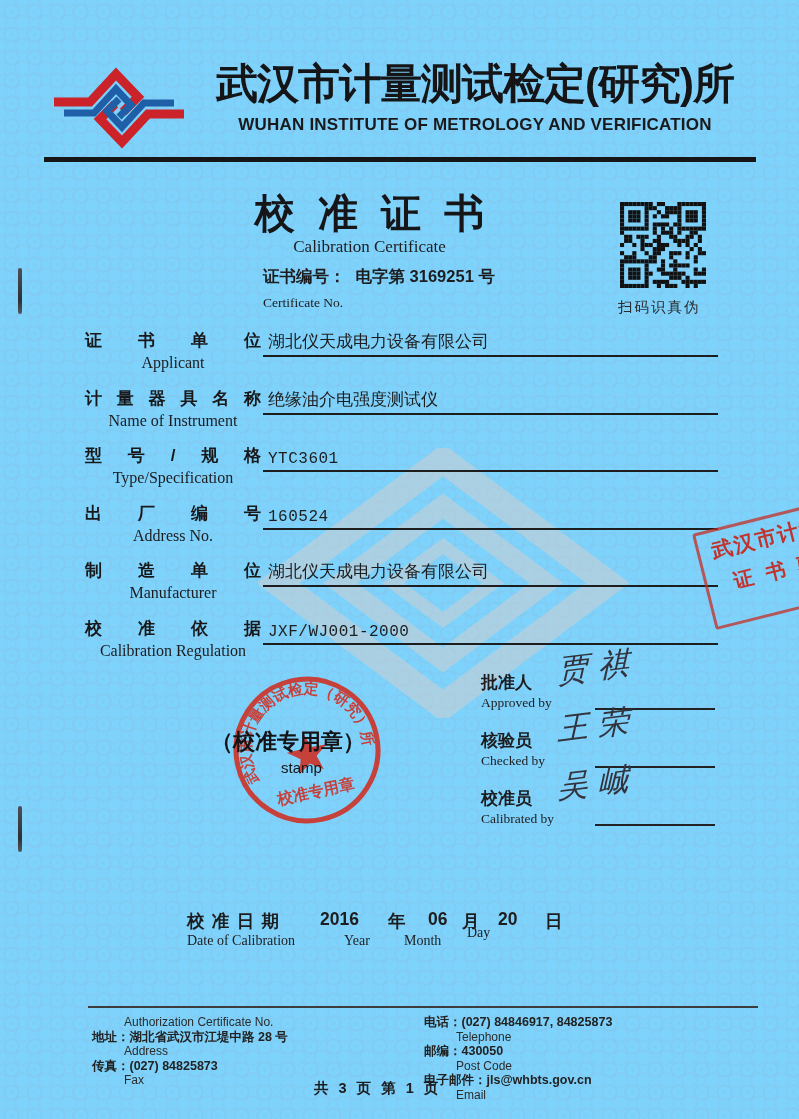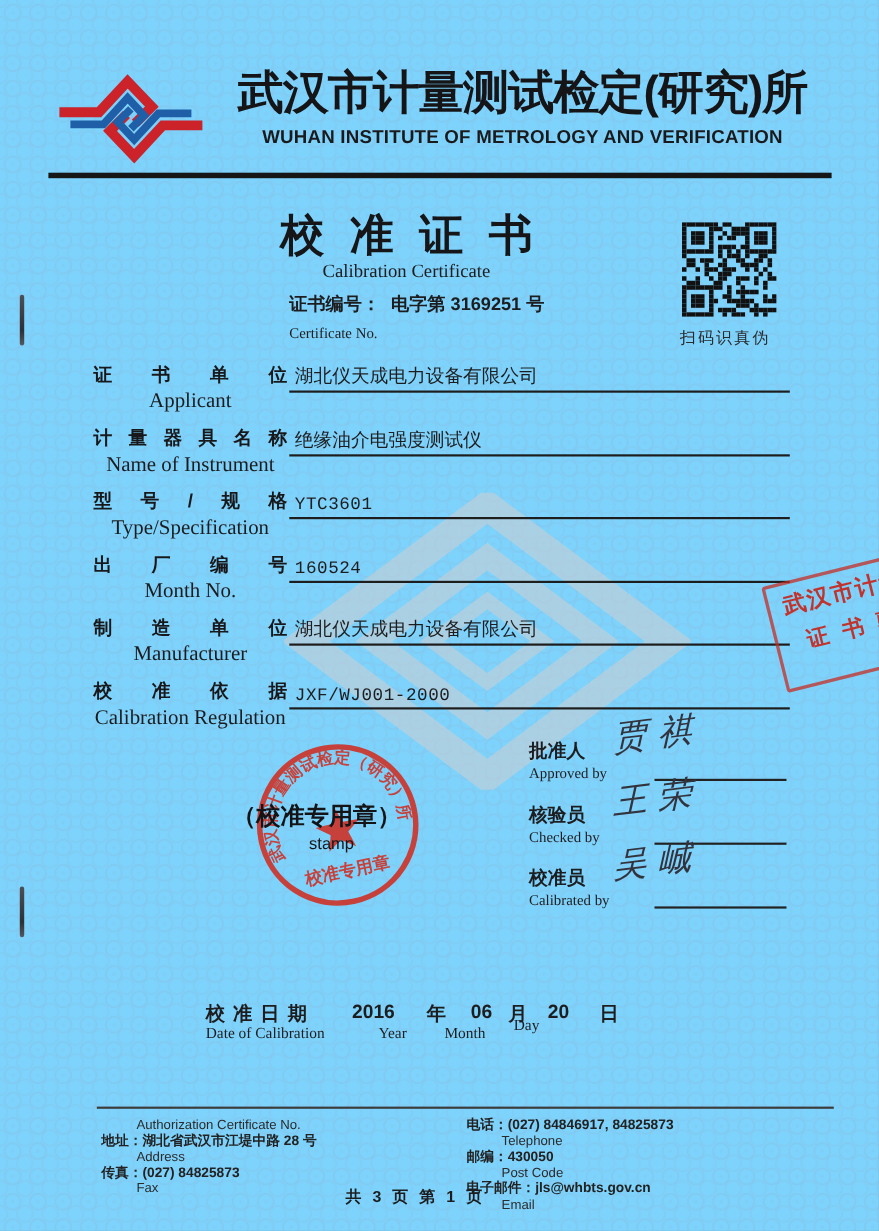--- a/index.html
+++ b/index.html
@@ -42,21 +42,21 @@
 
   
   .qr-box{position:absolute;left:618px;top:202px;width:110px;text-align:left;z-index:1;}
   .qr-box svg{display:block;margin-left:2px;}
   .qr-caption{margin-top:10px;font-size:14.5px;letter-spacing:2px;color:#2a2a2c;}
 
   
   .fields{position:absolute;left:85px;top:322px;width:633px;z-index:1;}
   .field-row{position:relative;height:57.6px;}
   .f-zh{position:absolute;left:0;top:7px;width:176px;font-size:17px;font-weight:bold;text-align:justify;text-align-last:justify;color:#18181a;}
-  .f-en{position:absolute;left:-6px;top:32px;width:188px;text-align:center;font-family:"Liberation Serif",serif;font-size:19px;color:#1c1c1e;}
+  .f-en{position:absolute;left:-6px;top:32px;width:188px;text-align:center;font-family:"Liberation Serif",serif;font-size:16px;color:#1c1c1e;}
   .f-val{position:absolute;left:178px;right:0;top:0;height:31px;border-bottom:2px solid #1d1d1d;display:flex;align-items:flex-end;padding:0 0 2px 5px;font-size:17px;}
   .f-val.mono{font-family:"Liberation Mono",monospace;font-size:16px;letter-spacing:.5px;}
 
   
   .watermark{position:absolute;left:258px;top:448px;z-index:0;opacity:.55;}
 
   
   .round-stamp{position:absolute;left:231px;top:674px;width:152px;height:152px;z-index:2;transform:rotate(-12deg);opacity:.9;}
   .stamp-print-label{position:absolute;left:211px;top:727px;font-size:22px;font-weight:bold;z-index:3;color:#141416;}
   .stamp-print-sub{position:absolute;left:281px;top:759px;font-size:15px;z-index:3;color:#141416;}
@@ -395,21 +395,21 @@
       <div class="f-en">Name of Instrument</div>
       <div class="f-val">绝缘油介电强度测试仪</div>
     </div>
     <div class="field-row">
       <div class="f-zh">型号/规格</div>
       <div class="f-en">Type/Specification</div>
       <div class="f-val mono">YTC3601</div>
     </div>
     <div class="field-row">
       <div class="f-zh">出厂编号</div>
-      <div class="f-en">Month No.</div>
+      <div class="f-en">Address No.</div>
       <div class="f-val mono">160524</div>
     </div>
     <div class="field-row">
       <div class="f-zh">制造单位</div>
       <div class="f-en">Manufacturer</div>
       <div class="f-val">湖北仪天成电力设备有限公司</div>
     </div>
     <div class="field-row">
       <div class="f-zh">校准依据</div>
       <div class="f-en">Calibration Regulation</div>

